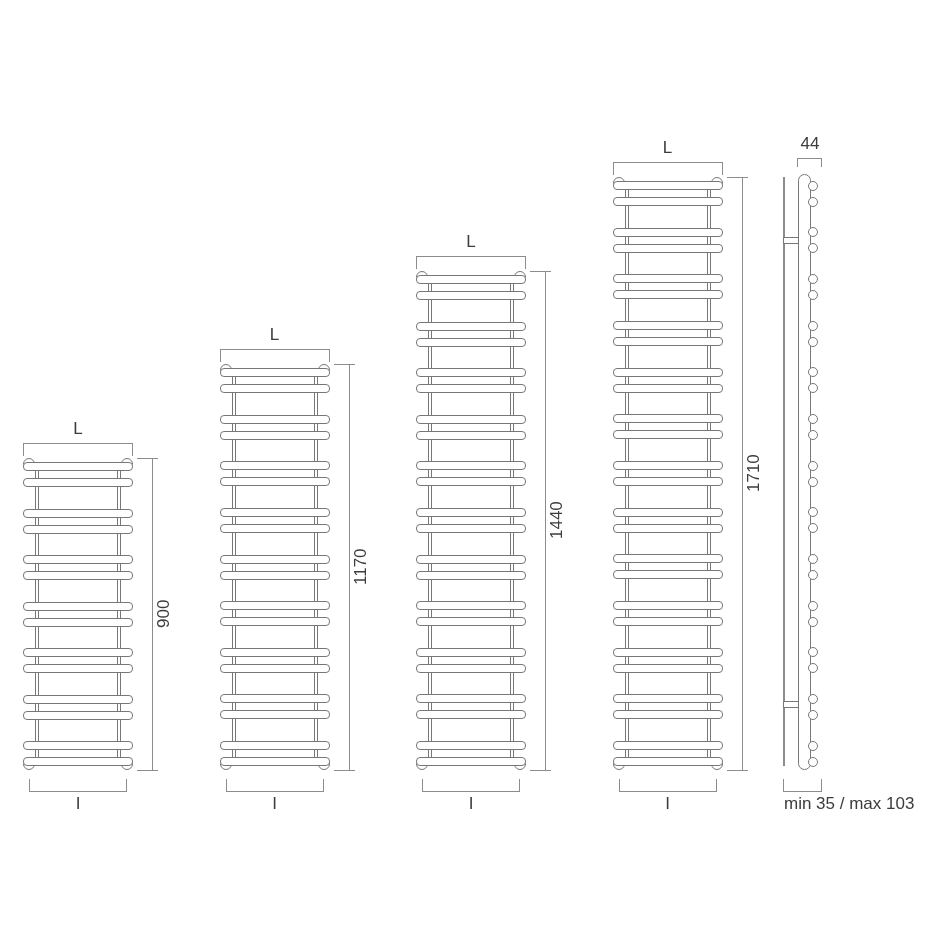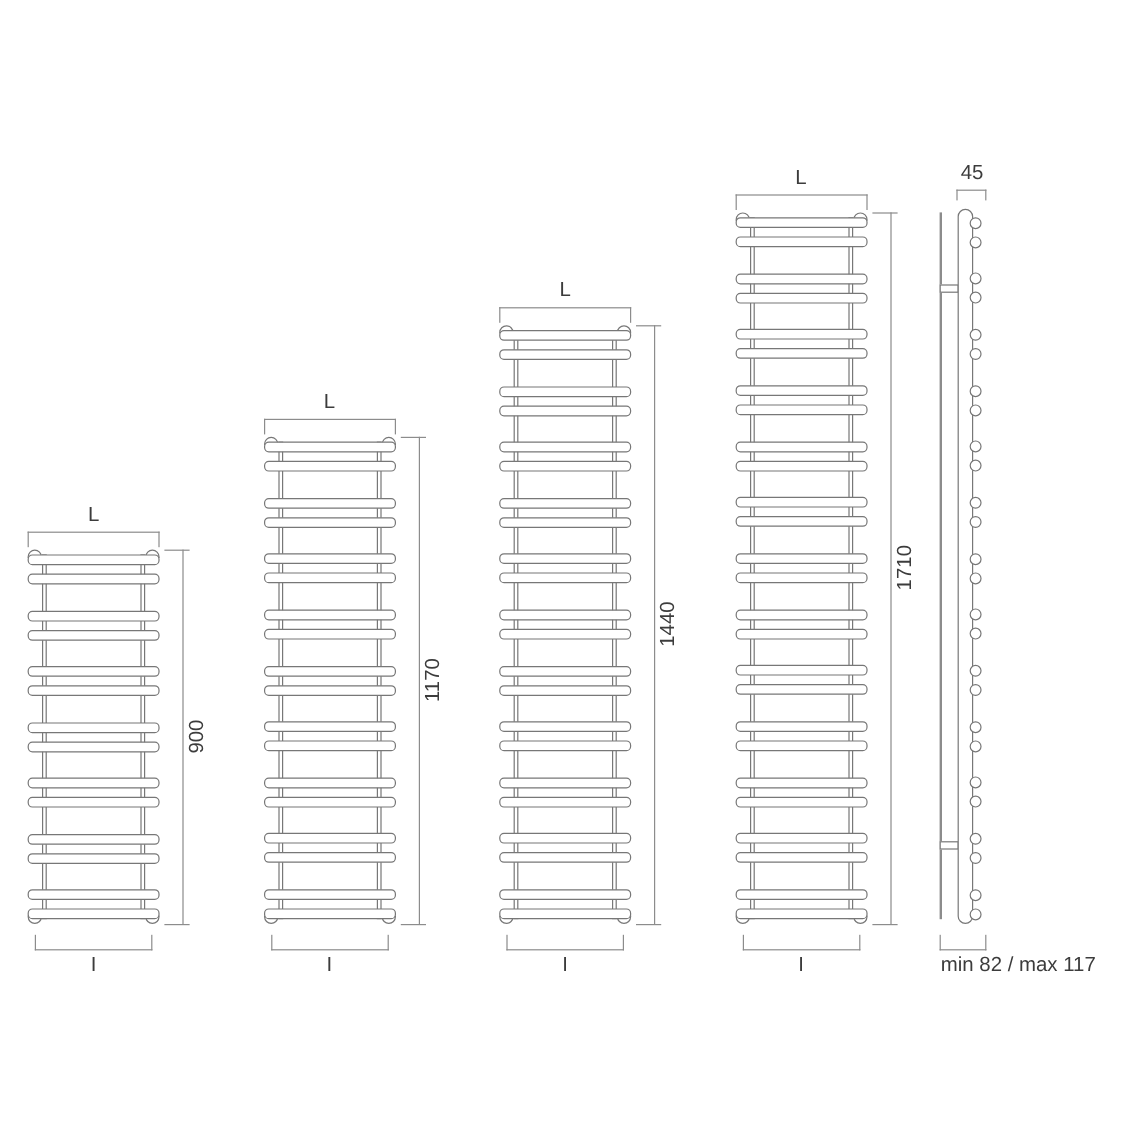--- a/index.html
+++ b/index.html
@@ -210,18 +210,18 @@
     <div class="abs outline" style="left: 808px; top: 616.5px; width: 10px; height: 10px; border-radius: 50%;"></div>
     <div class="abs outline" style="left: 808px; top: 647.167px; width: 10px; height: 10px; border-radius: 50%;"></div>
     <div class="abs outline" style="left: 808px; top: 663.167px; width: 10px; height: 10px; border-radius: 50%;"></div>
     <div class="abs outline" style="left: 808px; top: 693.833px; width: 10px; height: 10px; border-radius: 50%;"></div>
     <div class="abs outline" style="left: 808px; top: 709.833px; width: 10px; height: 10px; border-radius: 50%;"></div>
     <div class="abs outline" style="left: 808px; top: 740.5px; width: 10px; height: 10px; border-radius: 50%;"></div>
     <div class="abs outline" style="left: 808px; top: 756.5px; width: 10px; height: 10px; border-radius: 50%;"></div>
     <div class="abs dimline" style="left: 797px; top: 158px; width: 25px; height: 1px;"></div>
     <div class="abs dimline" style="left: 797px; top: 158px; width: 1px; height: 9px;"></div>
     <div class="abs dimline" style="left: 821px; top: 158px; width: 1px; height: 9px;"></div>
-    <div class="abs dimlabel center" style="left: 786px; top: 135px; width: 48px;">45</div>
+    <div class="abs dimlabel center" style="left: 786px; top: 135px; width: 48px;">44</div>
     <div class="abs dimline" style="left: 783px; top: 791px; width: 39px; height: 1px;"></div>
     <div class="abs dimline" style="left: 783px; top: 779px; width: 1px; height: 13px;"></div>
     <div class="abs dimline" style="left: 821px; top: 779px; width: 1px; height: 13px;"></div>
-    <div class="abs dimlabel" style="left: 784px; top: 795px; width: 160px;">min 82 / max 117</div>
+    <div class="abs dimlabel" style="left: 784px; top: 795px; width: 160px;">min 35 / max 103</div>
   </div>
 
 </body></html>

